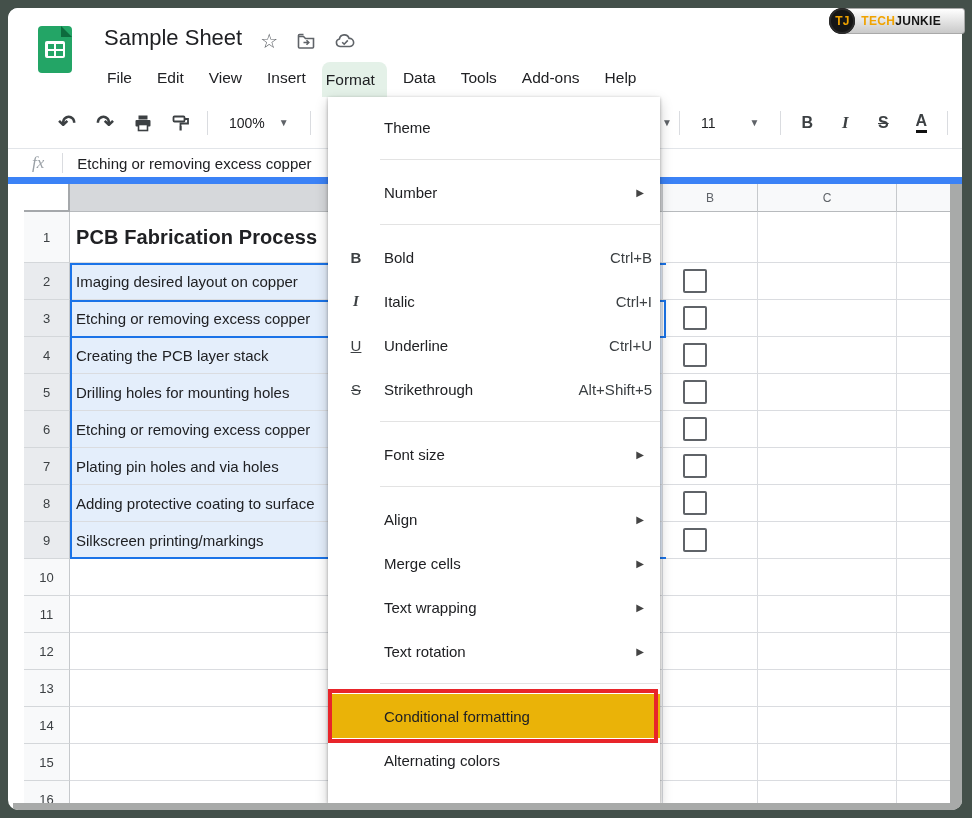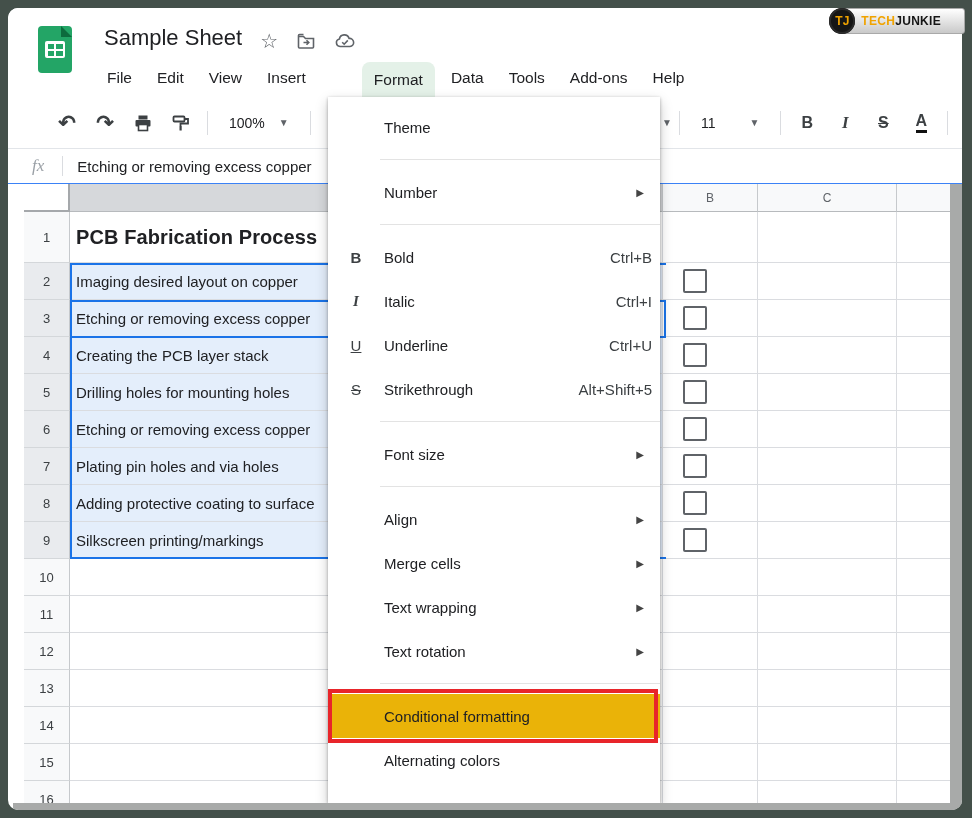--- a/index.html
+++ b/index.html
@@ -11,40 +11,40 @@
   .topbar{position:absolute;left:0;top:0;right:0;height:89px;background:#fff;}
   .logo{position:absolute;left:30px;top:18px;width:34px;height:47px;background:#23a566;border-radius:4px;}
   .logo .fold{position:absolute;top:0;right:0;width:11px;height:11px;background:#0d6b3d;clip-path:polygon(0 0,0 100%,100% 100%);border-radius:0 4px 0 0;}
   .logo .grid-ic{position:absolute;left:7px;top:15px;width:20px;height:17px;background:#fff;border-radius:2px;display:grid;grid-template-columns:1fr 1fr;gap:2px;padding:2.5px;box-sizing:border-box;}
   .logo .gc{background:#23a566;}
   .title-row{position:absolute;left:96px;top:13px;height:30px;display:flex;align-items:flex-end;gap:18px;}
   .doc-title{font-size:22px;color:#202124;}
   .ticon{color:#5f6368;font-size:20px;line-height:1;}
   .menubar{position:absolute;left:90px;top:53px;right:8px;height:33px;display:flex;align-items:center;gap:7px;font-size:15.5px;color:#202124;}
   .mb{padding:6px 9px;border-radius:6px;cursor:pointer;}
-  .mb.active{background:#e4f1e8;border-radius:8px 8px 0 0;padding:9px 12px 12px 12px;margin-bottom:-8px;margin-left:40px;}
+  .mb.active{background:#e4f1e8;border-radius:8px 8px 0 0;padding:9px 12px 12px 4px;margin-bottom:-8px;}
   .last-edit{margin-left:auto;margin-right:12px;color:#3c4043;text-decoration:underline;cursor:pointer;}
 
   
   .toolbar{position:absolute;left:0;top:89px;right:0;height:51px;background:#fff;}
   .tb-left{position:absolute;left:40px;top:0;height:100%;display:flex;align-items:center;}
   .tb-btn{width:38px;height:34px;display:flex;align-items:center;justify-content:center;color:#3c4043;cursor:pointer;}
   .tb-glyph{font-size:21px;font-weight:bold;color:#3c4043;}
   .tb-sep{width:1px;height:24px;background:#dadce0;margin:0 7px;}
   .zoom-ctl{display:flex;align-items:center;gap:14px;padding:0 14px;font-size:14px;color:#202124;cursor:pointer;}
   .caret{font-size:10px;color:#5f6368;}
   .tb-right{position:absolute;left:654px;top:0;height:100%;display:flex;align-items:center;}
   .fs-ctl{display:flex;align-items:center;gap:34px;padding:0 14px;font-size:14px;color:#202124;cursor:pointer;}
   .fmt-b{font-weight:700;font-size:16px;}
   .fmt-i{font-style:italic;font-family:"Liberation Serif",serif;font-weight:600;font-size:17px;}
   .fmt-s{text-decoration:line-through;font-size:16px;font-weight:600;}
   .fmt-a{font-size:16px;font-weight:600;border-bottom:3px solid #111;line-height:1.1;}
 
   
-  .formulabar{position:absolute;left:0;top:140px;right:0;height:36px;background:#fff;border-top:1px solid #e2e5e9;border-bottom:1px solid #3b82f6;display:flex;align-items:center;box-sizing:border-box;}
+  .formulabar{position:absolute;left:0;top:140px;right:0;height:36px;background:#fff;border-top:1px solid #e2e5e9;border-bottom:7px solid #3b82f6;display:flex;align-items:center;box-sizing:border-box;}
   .fx{font-style:italic;font-family:"Liberation Serif",serif;color:#9aa0a6;font-size:17px;margin-left:24px;}
   .fb-sep{width:1px;height:20px;background:#dadce0;margin-left:18px;margin-right:14px;}
   .fb-value{font-size:15px;color:#202124;white-space:nowrap;overflow:hidden;}
 
   
   .grid{position:absolute;left:16px;top:176px;right:12px;bottom:0;background:#fff;overflow:hidden;}
   .colhead{display:flex;height:28px;}
   .ch{box-sizing:border-box;border-bottom:1px solid #b7babd;border-right:1px solid #c6c9cc;display:flex;align-items:center;justify-content:center;font-size:12px;color:#5f6368;}
   .ch.corner{width:46px;background:#fff;border-right:2px solid #a5a8ab;border-bottom:2px solid #a5a8ab;}
   .ch.cha{width:593px;background:#d6d8db;}

